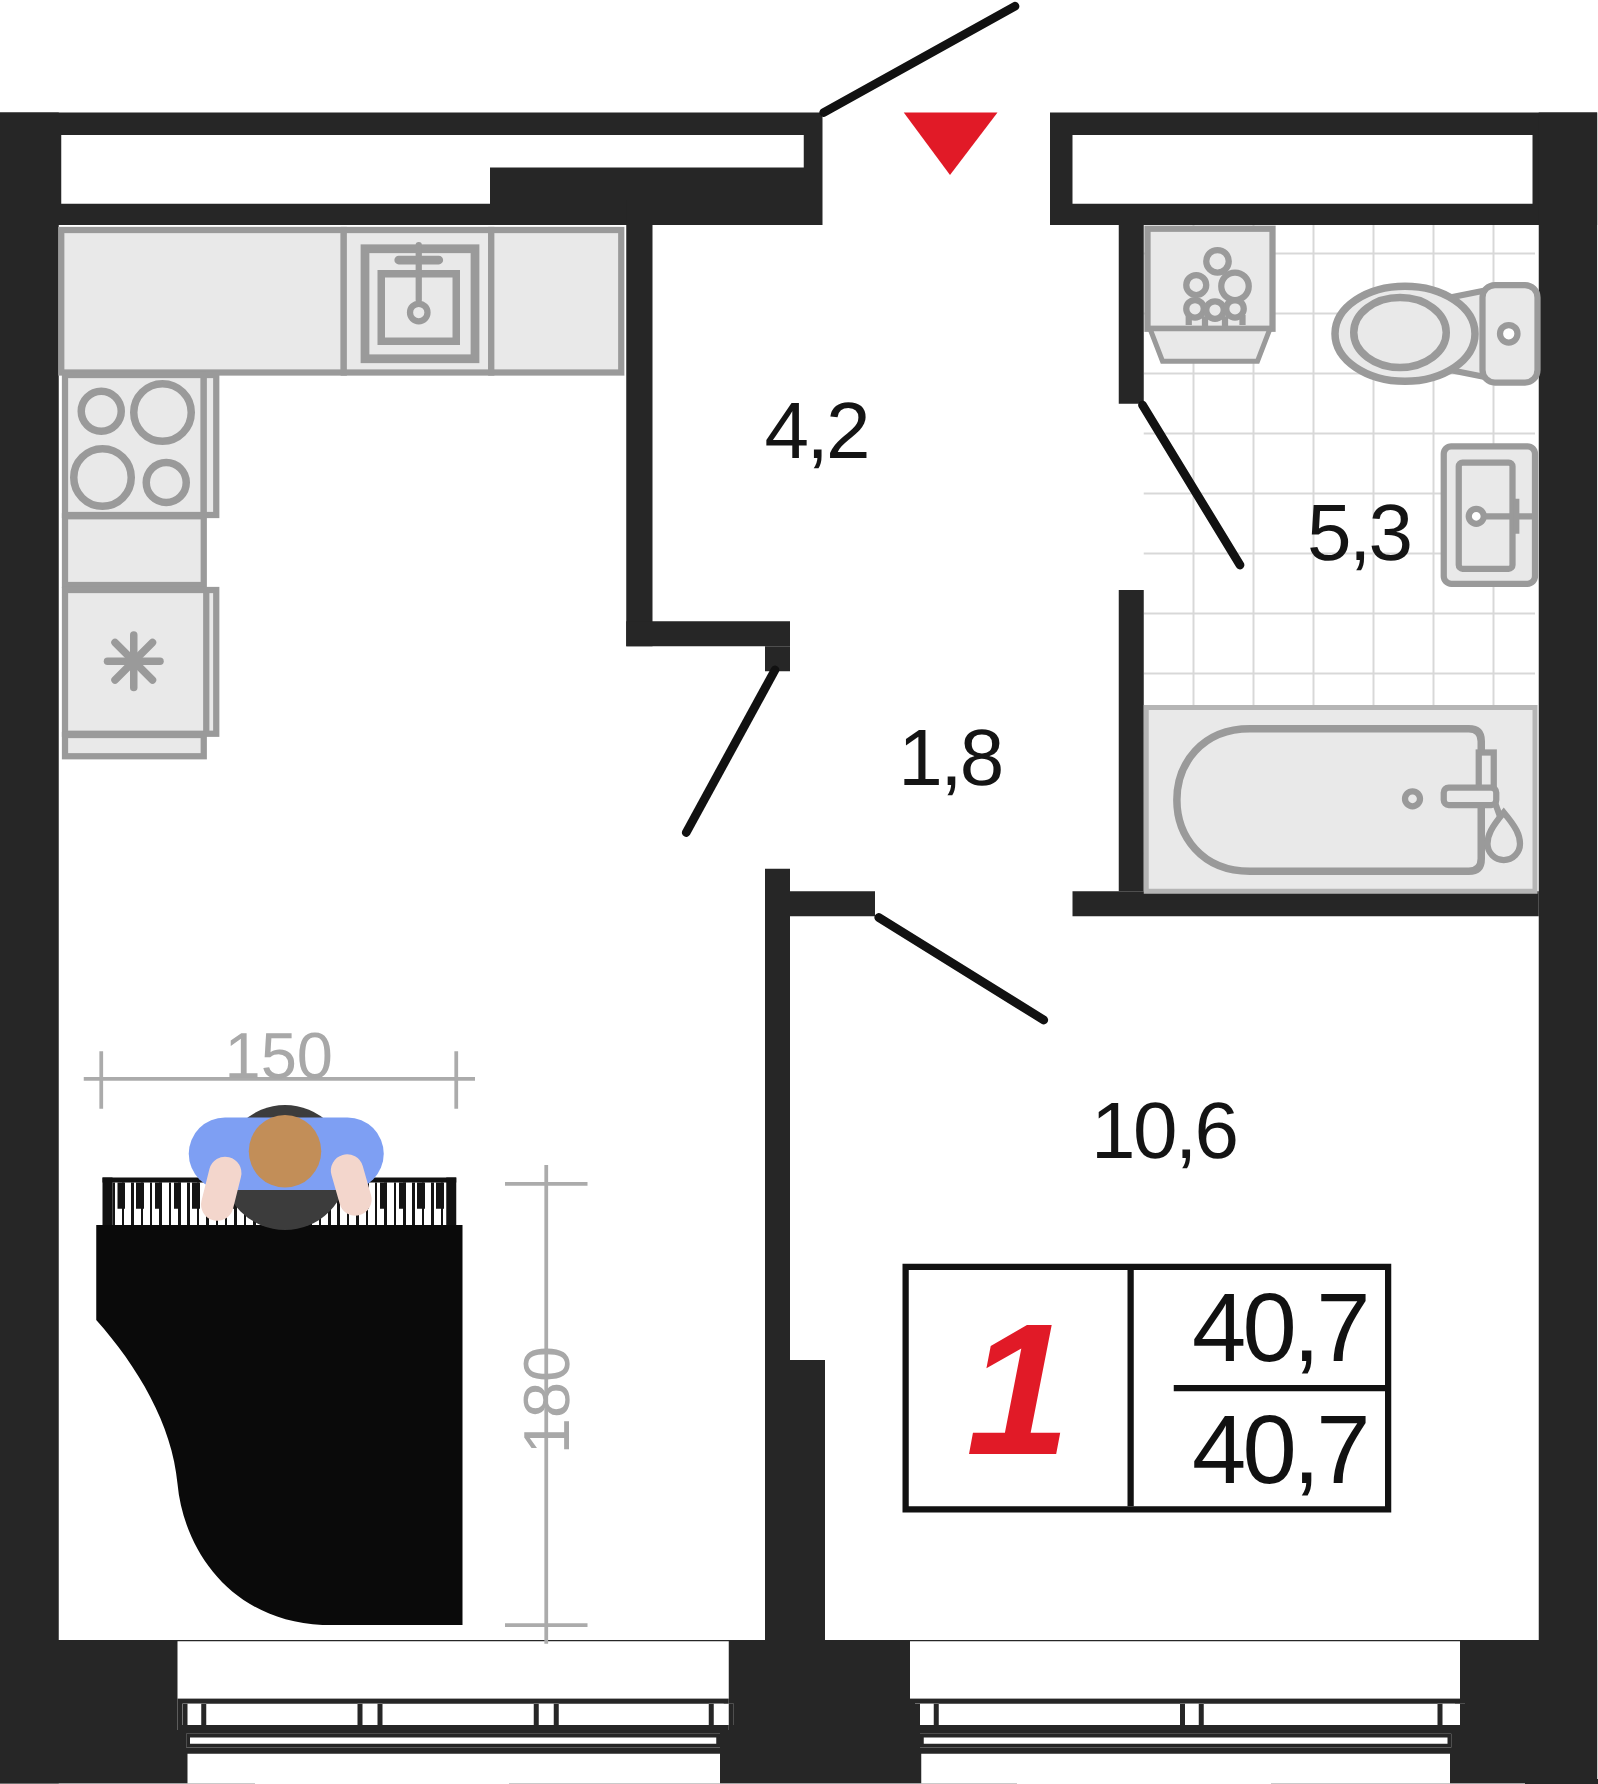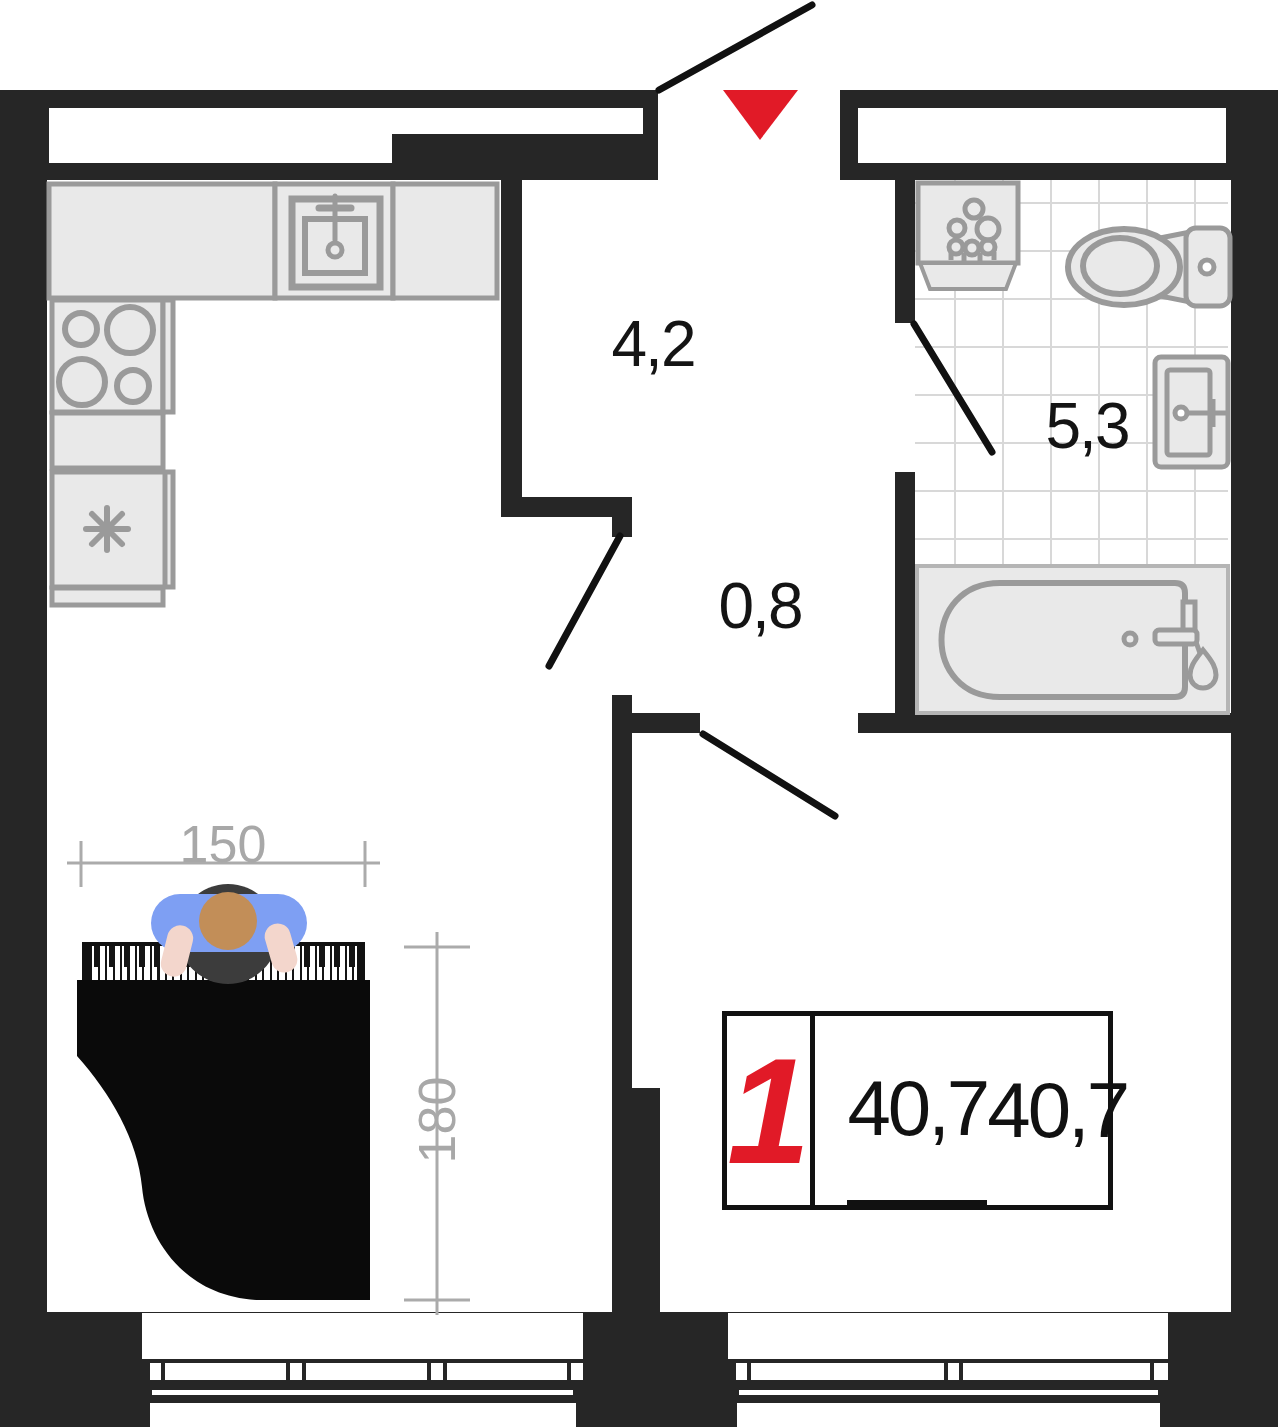--- a/index.html
+++ b/index.html
@@ -27,21 +27,21 @@
   .winrow{position:absolute;background:#fff;border:4px solid #262626;box-sizing:border-box;}
   .mull{position:absolute;top:0;height:100%;background:#fff;border-left:4px solid #262626;
         border-right:4px solid #262626;box-sizing:border-box;}
   .sill{position:absolute;background:#fff;border:3px solid #262626;box-sizing:border-box;}
   
   .info{position:absolute;left:722px;top:1011px;width:391px;height:199px;border:5px solid #111;
         box-sizing:border-box;background:#fff;display:flex;}
   .info-left{width:180px;border-right:5px solid #111;box-sizing:border-box;display:flex;
         align-items:center;justify-content:center;}
   .info-left span{font-size:150px;font-weight:bold;font-style:italic;color:#e11a27;line-height:1;}
-  .info-right{flex:1;display:flex;margin-left:32px;}
+  .info-right{flex:1;display:flex;flex-direction:column;margin-left:32px;}
   .info-cell{flex:1;display:flex;align-items:center;justify-content:center;font-size:78px;
         letter-spacing:-3px;color:#111;}
   .info-cell.top{border-bottom:5px solid #111;box-sizing:border-box;}
 </style>
 </head>
 <body>
 
 <div class="stage">
 
   <div class="tiles"></div>
@@ -196,21 +196,22 @@
       <line x1="914" y1="324" x2="992" y2="452"></line>
       <line x1="620" y1="536" x2="549" y2="666"></line>
       <line x1="703" y1="734" x2="835" y2="816"></line>
     </g>
 
     <polygon points="723,90 798,90 760,140" fill="#e11a27"></polygon>
   </svg>
 
   <div class="room-label" style="left:653px;top:344px">4,2</div>
   <div class="room-label" style="left:1087px;top:426px">5,3</div>
-  <div class="room-label" style="left:760px;top:606px">0,8</div>
+  <div class="room-label" style="left:760px;top:606px">1,8</div>
+  <div class="room-label" style="left:931px;top:904px">10,6</div>
 
   <div class="info">
     <div class="info-left">
       <span>1</span>
     </div>
     <div class="info-right">
       <div class="info-cell top">40,7</div>
       <div class="info-cell">40,7</div>
     </div>
   </div>

